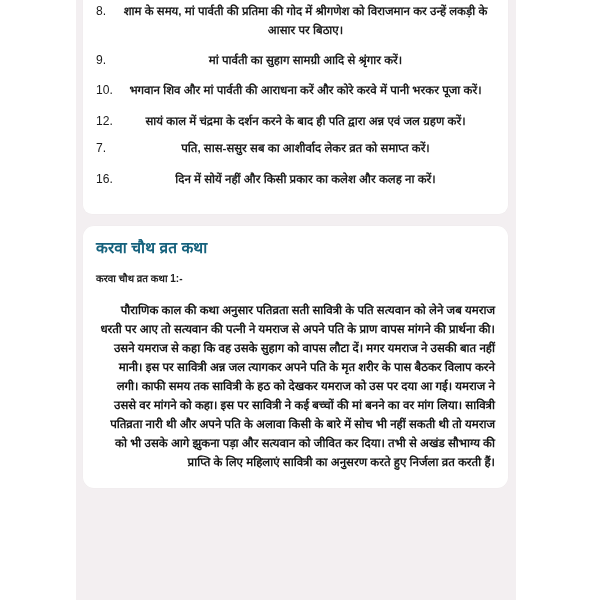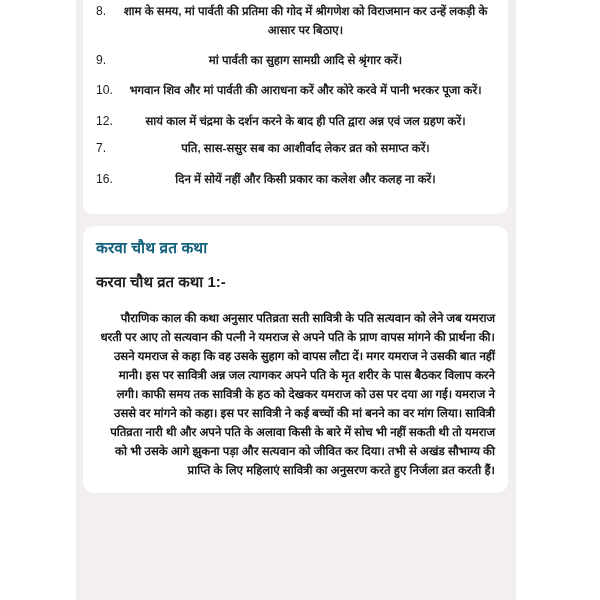--- a/index.html
+++ b/index.html
@@ -93,21 +93,21 @@
     margin: 0 0 13px 0;
     color: #16627d;
     font-size: 15.4px;
     font-weight: 700;
     line-height: 1.3;
     letter-spacing: 0.1px;
   }
 
   .katha-sub {
     margin: 0 0 14px 0;
-    font-size: 15px;
+    font-size: 10px;
     font-weight: 700;
     color: #1e1e1e;
     line-height: 1.5;
   }
 
   .katha-body {
     margin: 0;
     font-size: 11.6px;
     font-weight: 700;
     color: #151515;

